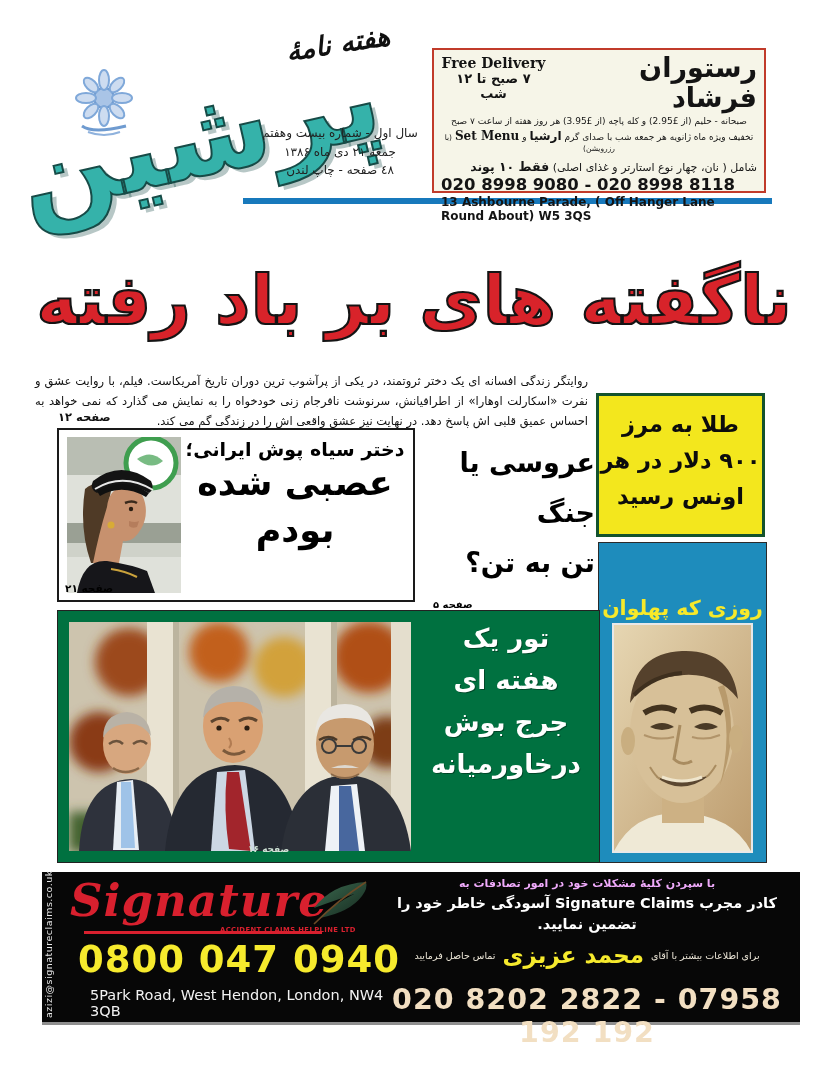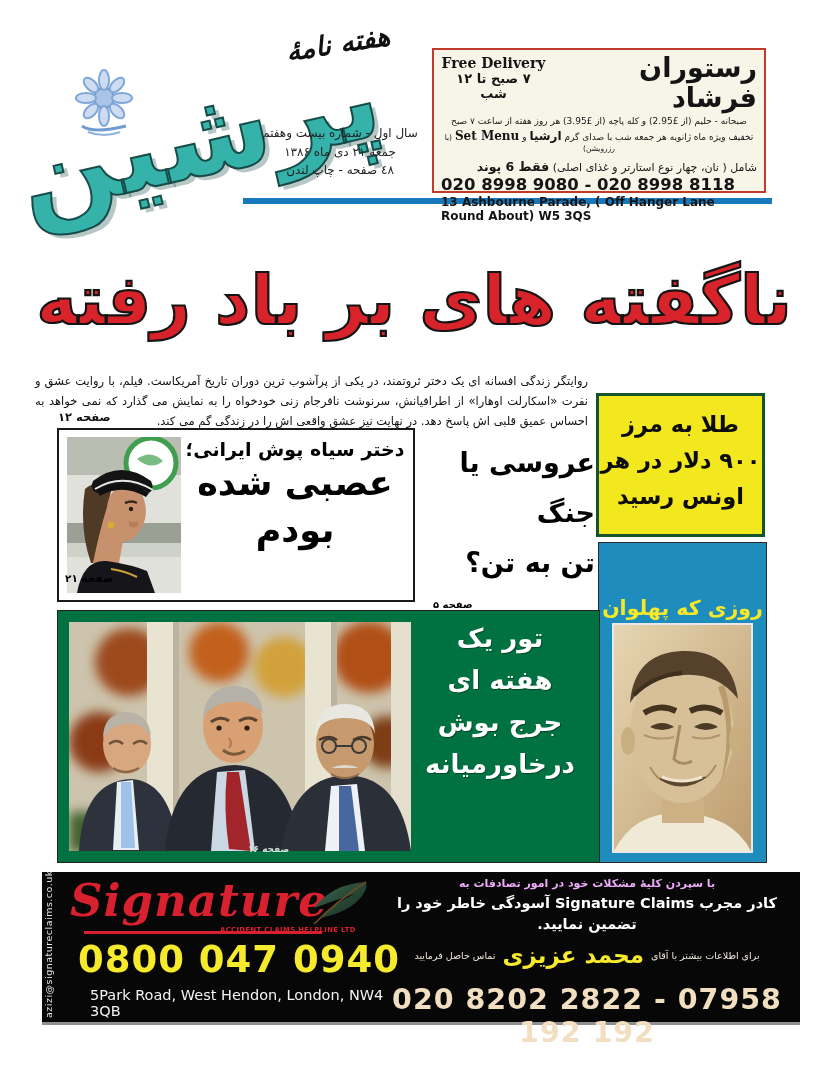--- a/index.html
+++ b/index.html
@@ -73,21 +73,21 @@
   .girl-box {
     left:57px; top:428px; width:358px; height:174px;
     background:#fff; border:2px solid #1a1a1a;
   }
   .girl-photo { position:absolute; left:8px; top:7px; width:114px; height:156px; }
   .girl-text {
     position:absolute; right:4px; top:4px; width:228px; height:164px; text-align:center;
   }
   .girl-kicker { font-size:19px; font-weight:bold; color:#000; margin-top:4px; }
   .girl-headline { font-size:35px; font-weight:bold; color:#000; line-height:1.35; letter-spacing:1px; }
-  .girl-ref { position:absolute; left:6px; bottom:16px; font-size:10.5px; font-weight:bold; }
+  .girl-ref { position:absolute; left:6px; bottom:6px; font-size:10.5px; font-weight:bold; }
 
   
   .wedding {
     left:423px; top:438px; width:172px; height:168px; text-align:right; color:#000;
   }
   .wedding .ln { font-size:27px; font-weight:bold; line-height:1.85; }
   .wedding-ref { position:absolute; left:10px; bottom:-4px; font-size:10px; font-weight:bold; }
 
   
   .gold-box {
@@ -105,21 +105,21 @@
   .champ-box .ln { font-size:20.5px; font-weight:bold; color:#f7e92a; line-height:1.5;margin-top:43px; }
   .champ-title { padding-top:7px; }
   .champ-photo { position:absolute; left:13px; top:80px; width:141px; height:230px; border:2px solid #e8e8e8; }
 
   
   .bush-box {
     left:57px; top:610px; width:543px; height:253px;
     background:#007140; border:1px solid #222;
   }
   .bush-photo { position:absolute; left:11px; top:11px; width:342px; height:229px; }
-  .bush-text { position:absolute; right:8px; top:6px; width:182px; text-align:center; }
+  .bush-text { position:absolute; right:2px; top:6px; width:182px; text-align:center; }
   .bush-text .ln { font-size:26px; font-weight:bold; color:#ffffff; line-height:1.62;
                    text-shadow:1px 1px 0 rgba(0,0,0,.35); }
   .bush-ref { position:absolute; left:190px; bottom:8px; font-size:9px; font-weight:bold; color:#cfe3d6; }
 
   
   .claims-ad {
     left:42px; top:872px; width:758px; height:150px;
     background:#070707; box-shadow:0 3px 0 #8f8f8f; color:#fff;
   }
   .claims-email {
@@ -193,21 +193,21 @@
     <div class="rest-small rtl">صبحانه - حلیم (از £2.95) و کله پاچه (از £3.95) هر روز هفته از ساعت ۷ صبح</div>
     <div class="rest-mid rtl">
       <span>تخفیف ویژه ماه ژانویه هر جمعه شب با صدای گرم</span>
       <span class="big-name">ارشیا</span>
       <span>و</span>
       <span class="setmenu ltr">Set Menu</span>
       <span class="tiny">(با رزرویشن)</span>
     </div>
     <div class="rest-includes rtl">
       <span>شامل  ( نان، چهار نوع استارتر و غذای  اصلی)</span>
-      <span class="price">فقط 6 پوند</span>
+      <span class="price">فقط ۱۰ پوند</span>
     </div>
     <div class="rest-phones ltr">020 8998 9080 - 020 8998 8118</div>
     <div class="rest-addr ltr">13 Ashbourne Parade, ( Off Hanger Lane Round About) W5 3QS</div>
   </div>
 
   <div class="abs main-headline rtl">ناگفته های بر باد رفته</div>
 
   <div class="abs lead rtl">روایتگر زندگی افسانه ای یک دختر ثروتمند، در یکی از پرآشوب ترین دوران تاریخ آمریکاست. فیلم، با روایت عشق و نفرت «اسکارلت اوهارا» از اطرافیانش، سرنوشت نافرجام زنی خودخواه را به نمایش می گذارد که نمی خواهد به احساس عمیق قلبی اش پاسخ دهد. در نهایت نیز عشق واقعی اش را در زندگی گم می کند.</div>
   <div class="abs lead-ref rtl">صفحه ۱۲</div>
 

